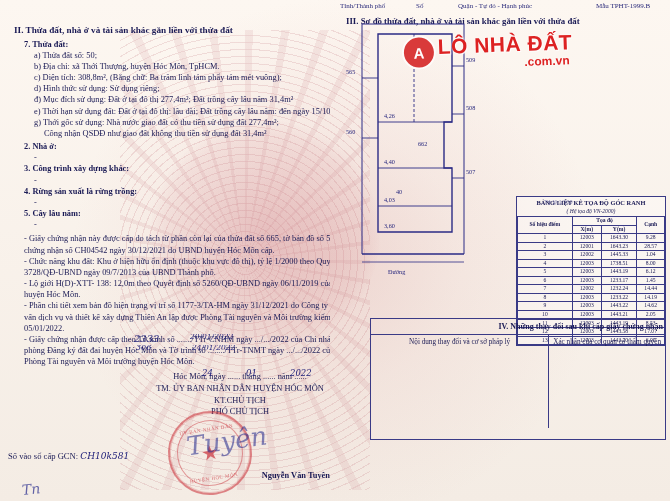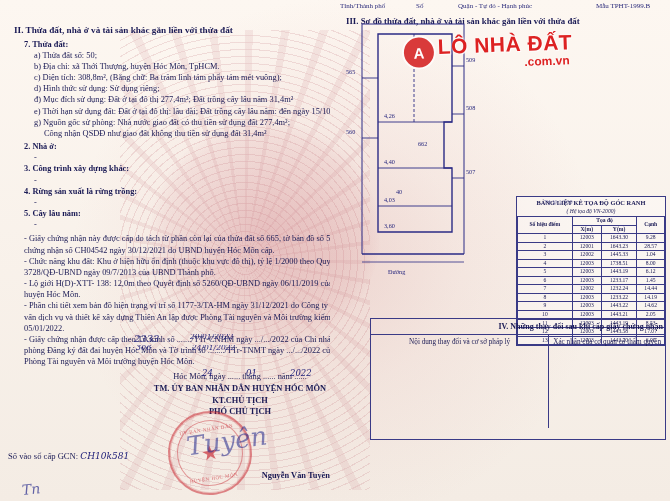--- a/index.html
+++ b/index.html
@@ -34,21 +34,21 @@
   
   .col-left{position:absolute;left:0;top:0;width:338px;height:501px;padding:6px 8px 0 14px;box-sizing:border-box;margin-top:19px;}
   .sec-title{font-weight:bold;font-size:9.2px;line-height:1.25;margin:0 0 2px 0;}
   .ln{font-size:8.4px;line-height:1.33;margin:0;white-space:nowrap;overflow:hidden;}
   .i1{padding-left:10px;}
   .i2{padding-left:20px;}
   .i3{padding-left:30px;}
   .hand{font-family:"DejaVu Serif", serif;font-style:italic;color:#21217a;}
   .sign-block{position:absolute;left:150px;top:352px;width:180px;text-align:center;}
   .sign-block div{font-size:8.4px;line-height:1.4;}
-  .sign-block .b{font-weight:bold;text-align:center;}
+  .sign-block .b{font-weight:normal;text-align:center;}
   .footer-gcn{position:absolute;left:8px;top:432px;font-size:8.6px;}
 
   
   .seal{
     position:absolute;left:168px;top:392px;width:80px;height:80px;border-radius:50%;
     border:2px solid rgba(200,35,45,.62);
     box-shadow:0 0 0 1px rgba(200,35,45,.25) inset;
     transform:rotate(-9deg);
     opacity:.85;
   }
@@ -134,21 +134,21 @@
 
   <div class="col-left">
     <div class="sec-title">II. Thửa đất, nhà ở và tài sản khác gắn liền với thửa đất</div>
     <div class="ln i1" style="font-weight:bold">7. Thửa đất:</div>
     <div class="ln i2">a) Thửa đất số:                          50;</div>
     <div class="ln i2">b) Địa chỉ:          xã Thới Thượng, huyện Hóc Môn, TpHCM.</div>
     <div class="ln i2">c) Diện tích:      308,8m²,      (Bằng chữ: Ba trăm lình tám phẩy tám mét vuông);</div>
     <div class="ln i2">d) Hình thức sử dụng:            Sử dụng riêng;</div>
     <div class="ln i2">đ) Mục đích sử dụng:      Đất ở tại đô thị 277,4m²; Đất trồng cây lâu năm 31,4m²</div>
     <div class="ln i2">e) Thời hạn sử dụng đất:      Đất ở tại đô thị: lâu dài;  Đất trồng cây lâu năm: đến ngày 15/10/2043;</div>
-    <div class="ln i2">g) Nguồn gốc sử phòng:      Nhà nước giao đất có thu tiền sử dụng đất 277,4m²;</div>
+    <div class="ln i2">g) Thới gốc sử dụng:      Nhà nước giao đất có thu tiền sử dụng đất 277,4m²;</div>
     <div class="ln i3">Công nhận QSDĐ như giao đất không thu tiền sử dụng đất 31,4m²</div>
 
     <div class="ln i1" style="font-weight:bold;margin-top:2px">2. Nhà ở:</div>
     <div class="ln i2">-</div>
     <div class="ln i1" style="font-weight:bold">3. Công trình xây dựng khác:</div>
     <div class="ln i2">-</div>
     <div class="ln i1" style="font-weight:bold">4. Rừng sản xuất là rừng trồng:</div>
     <div class="ln i2">-</div>
     <div class="ln i1" style="font-weight:bold">5. Cây lâu năm:</div>
     <div class="ln i2">-</div>

